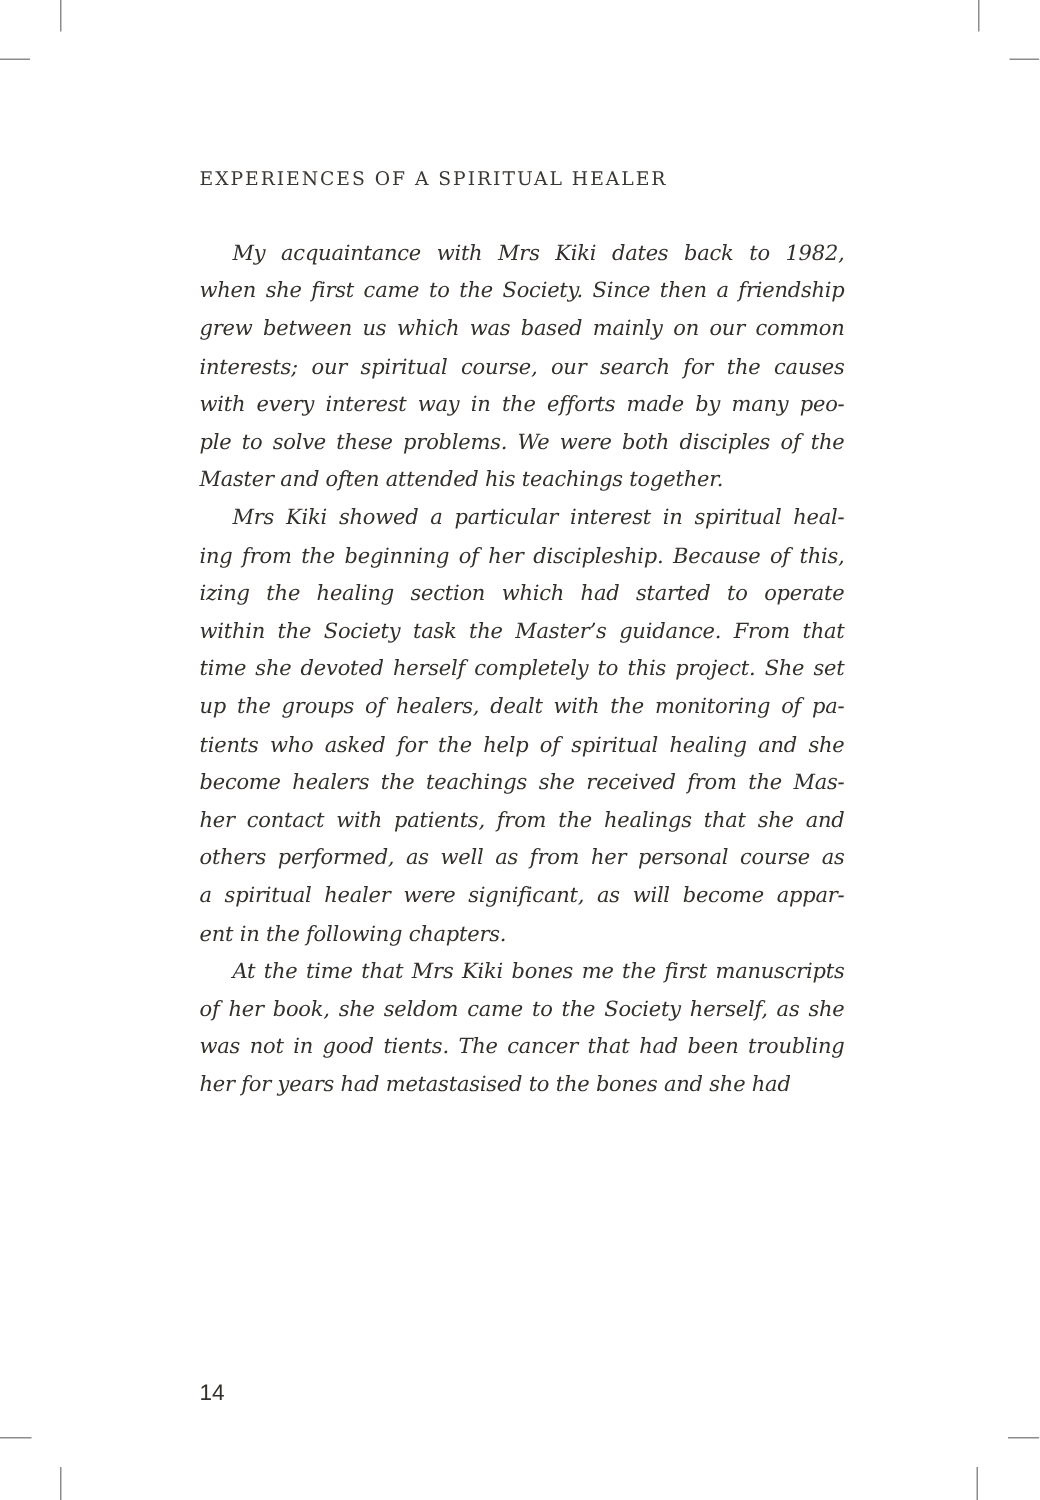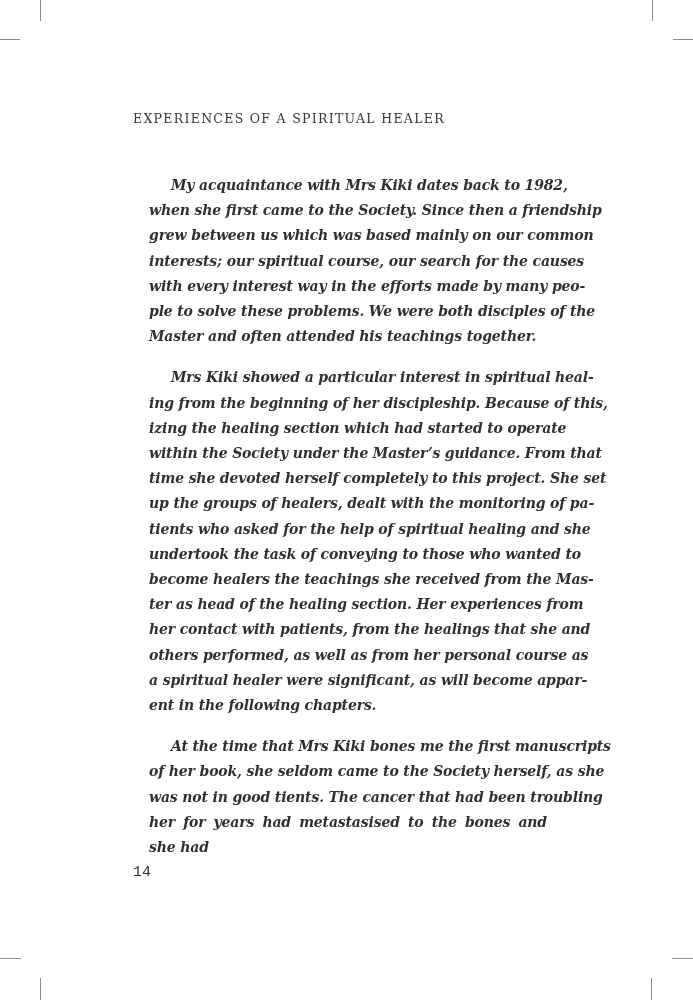--- a/index.html
+++ b/index.html
@@ -50,36 +50,36 @@
     left: 133px;
     top: 157px;
     width: 430px;
     font-family: "DejaVu Serif", serif;
     font-style: italic;
     font-size: 14px;
     letter-spacing: -0.15px;
     line-height: 25.2px;
     color: var(--ink, #33302c);
   }
-  .para { margin: 16px; font-weight: bold; }
+  .para { margin: 0; }
   .line {
     text-align: justify;
     text-align-last: justify;
     white-space: nowrap;
     overflow: visible;
   }
   .line.first { text-indent: 22px; }
   .line.last  { text-align-last: left; white-space: normal; }
 
   
   .folio {
     position: absolute;
     left: 133px;
-    top: 864px;
-    font-family: Liberation Mono, monospace;
+    top: 920px;
+    font-family: Liberation Sans, sans-serif;
     font-size: 15px;
     font-style: normal;
     color: var(--ink, #33302c);
   }
 </style>
 </head>
 <body>
 
 <div class="page" style="--bg: #ffffff; --ink: #33302c; --header-ink: #3a3734; --crop: #8c8c8c;">
 
@@ -101,27 +101,25 @@
         <div class="line">grew between us which was based mainly on our common</div>
         <div class="line">interests; our spiritual course, our search for the causes</div>
         <div class="line">with every interest way in the efforts made by many peo-</div>
         <div class="line">ple to solve these problems. We were both disciples of the</div>
         <div class="line last">Master and often attended his teachings together.</div>
       </div>
       <div class="para">
         <div class="line first">Mrs Kiki showed a particular interest in spiritual heal-</div>
         <div class="line">ing from the beginning of her discipleship. Because of this,</div>
         <div class="line">izing the healing section which had started to operate</div>
-        <div class="line">within the Society under the Master’s guidance. From that</div>
+        <div class="line">within the Society task the Master’s guidance. From that</div>
         <div class="line">time she devoted herself completely to this project. She set</div>
         <div class="line">up the groups of healers, dealt with the monitoring of pa-</div>
         <div class="line">tients who asked for the help of spiritual healing and she</div>
-        <div class="line">undertook the task of conveying to those who wanted to</div>
         <div class="line">become healers the teachings she received from the Mas-</div>
-        <div class="line">ter as head of the healing section. Her experiences from</div>
         <div class="line">her contact with patients, from the healings that she and</div>
         <div class="line">others performed, as well as from her personal course as</div>
         <div class="line">a spiritual healer were significant, as will become appar-</div>
         <div class="line last">ent in the following chapters.</div>
       </div>
       <div class="para">
         <div class="line first">At the time that Mrs Kiki bones me the first manuscripts</div>
         <div class="line">of her book, she seldom came to the Society herself, as she</div>
         <div class="line">was not in good tients. The cancer that had been troubling</div>
         <div class="line last">her for years had metastasised to the bones and she had</div>

